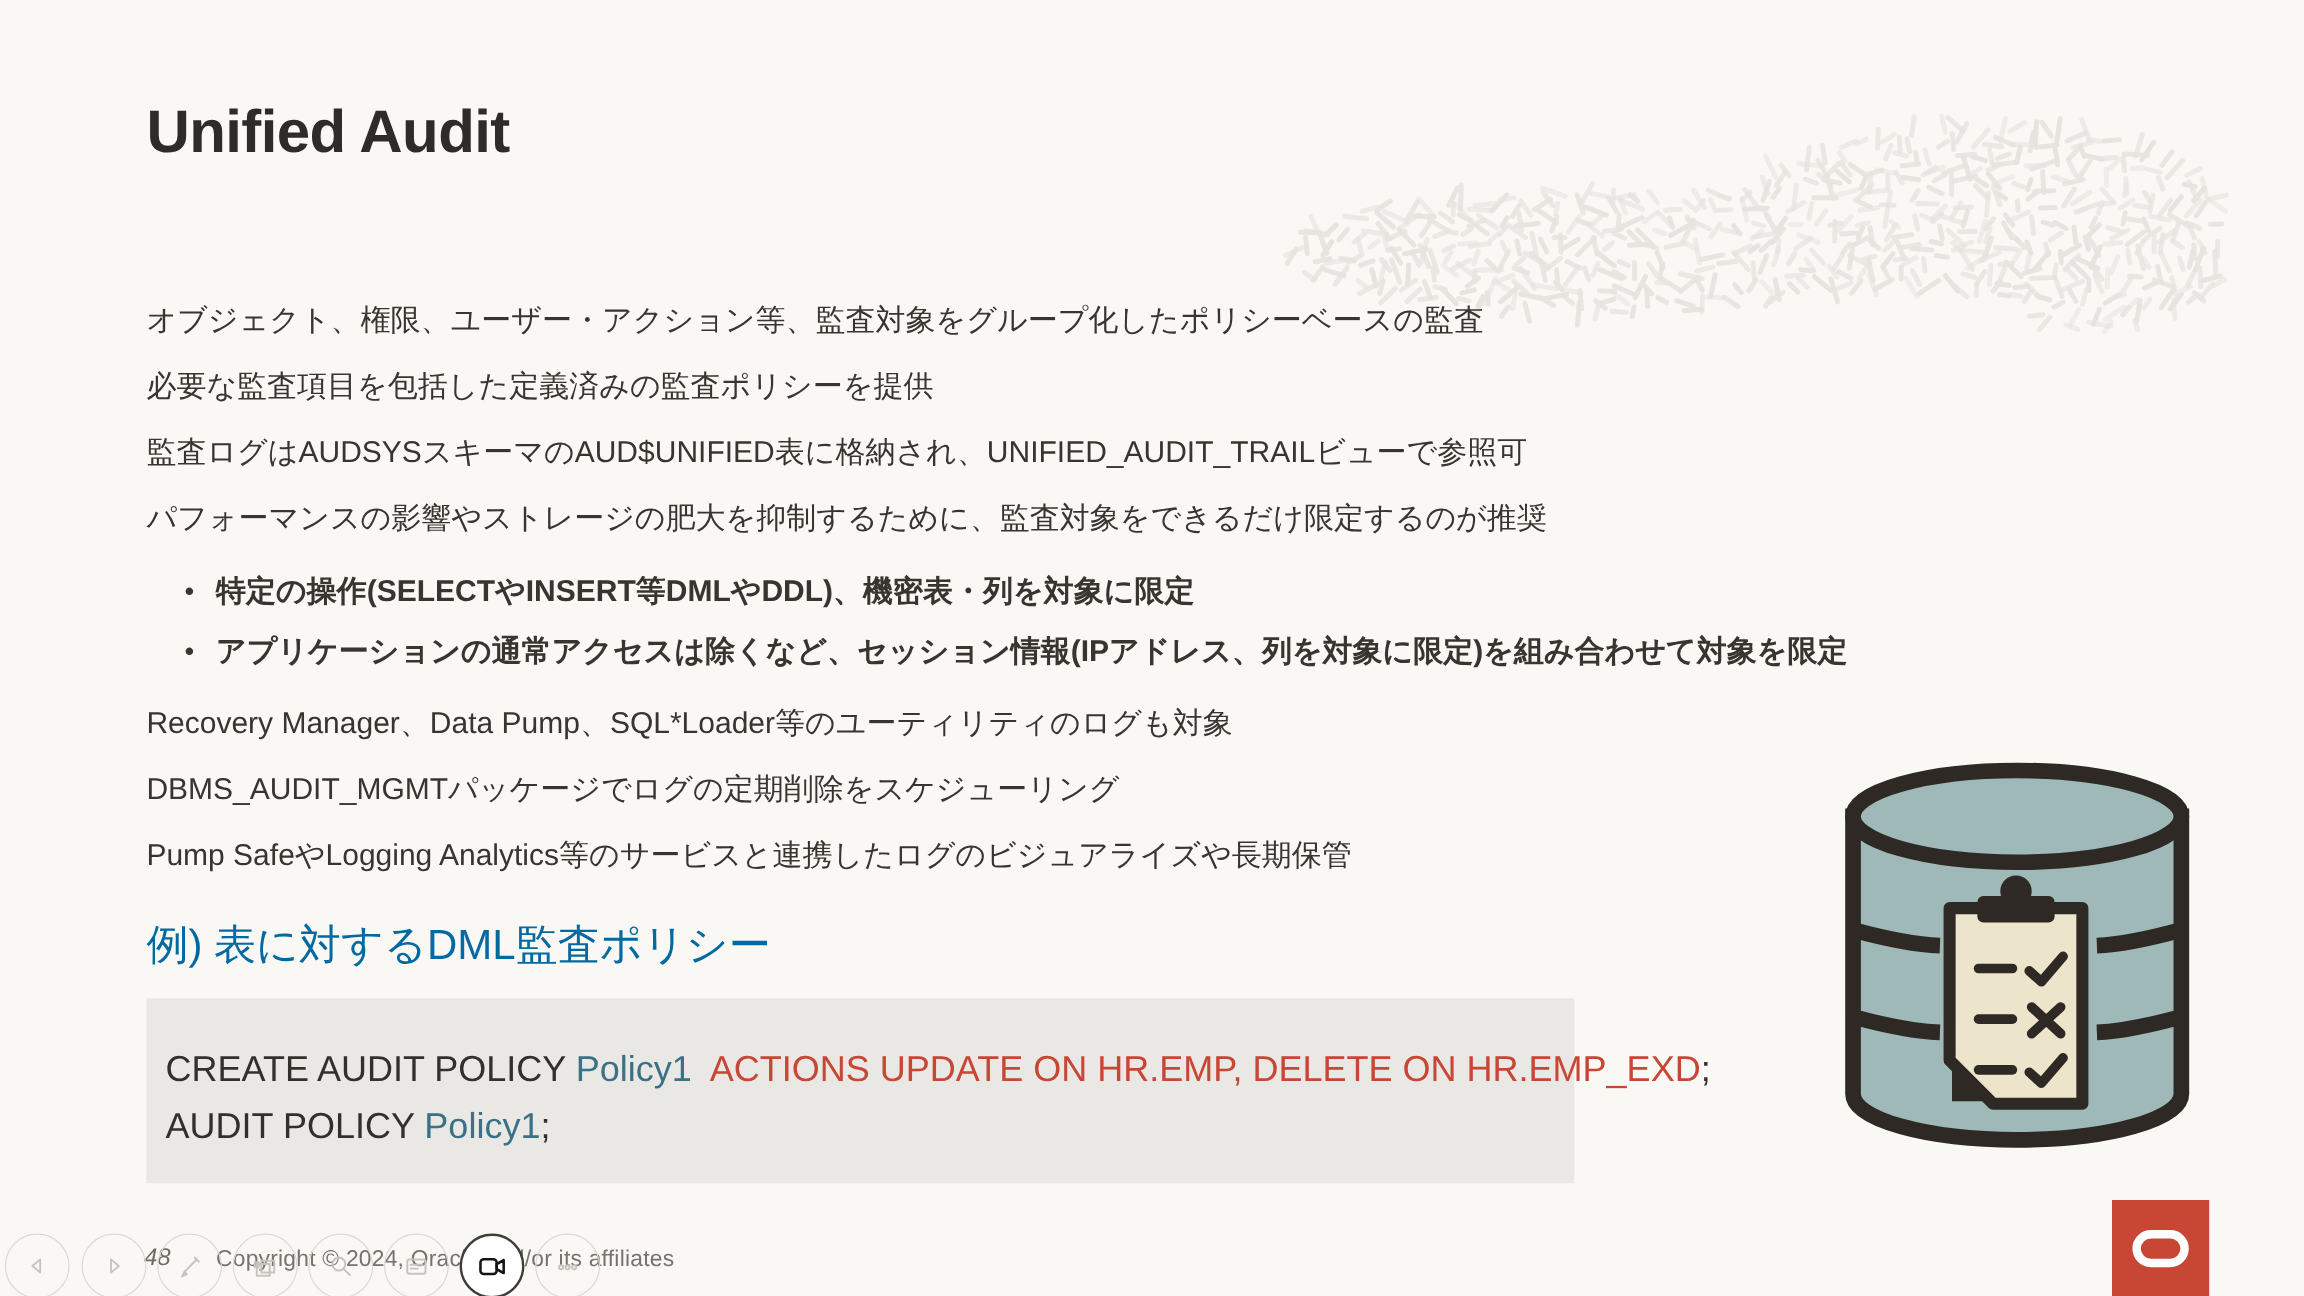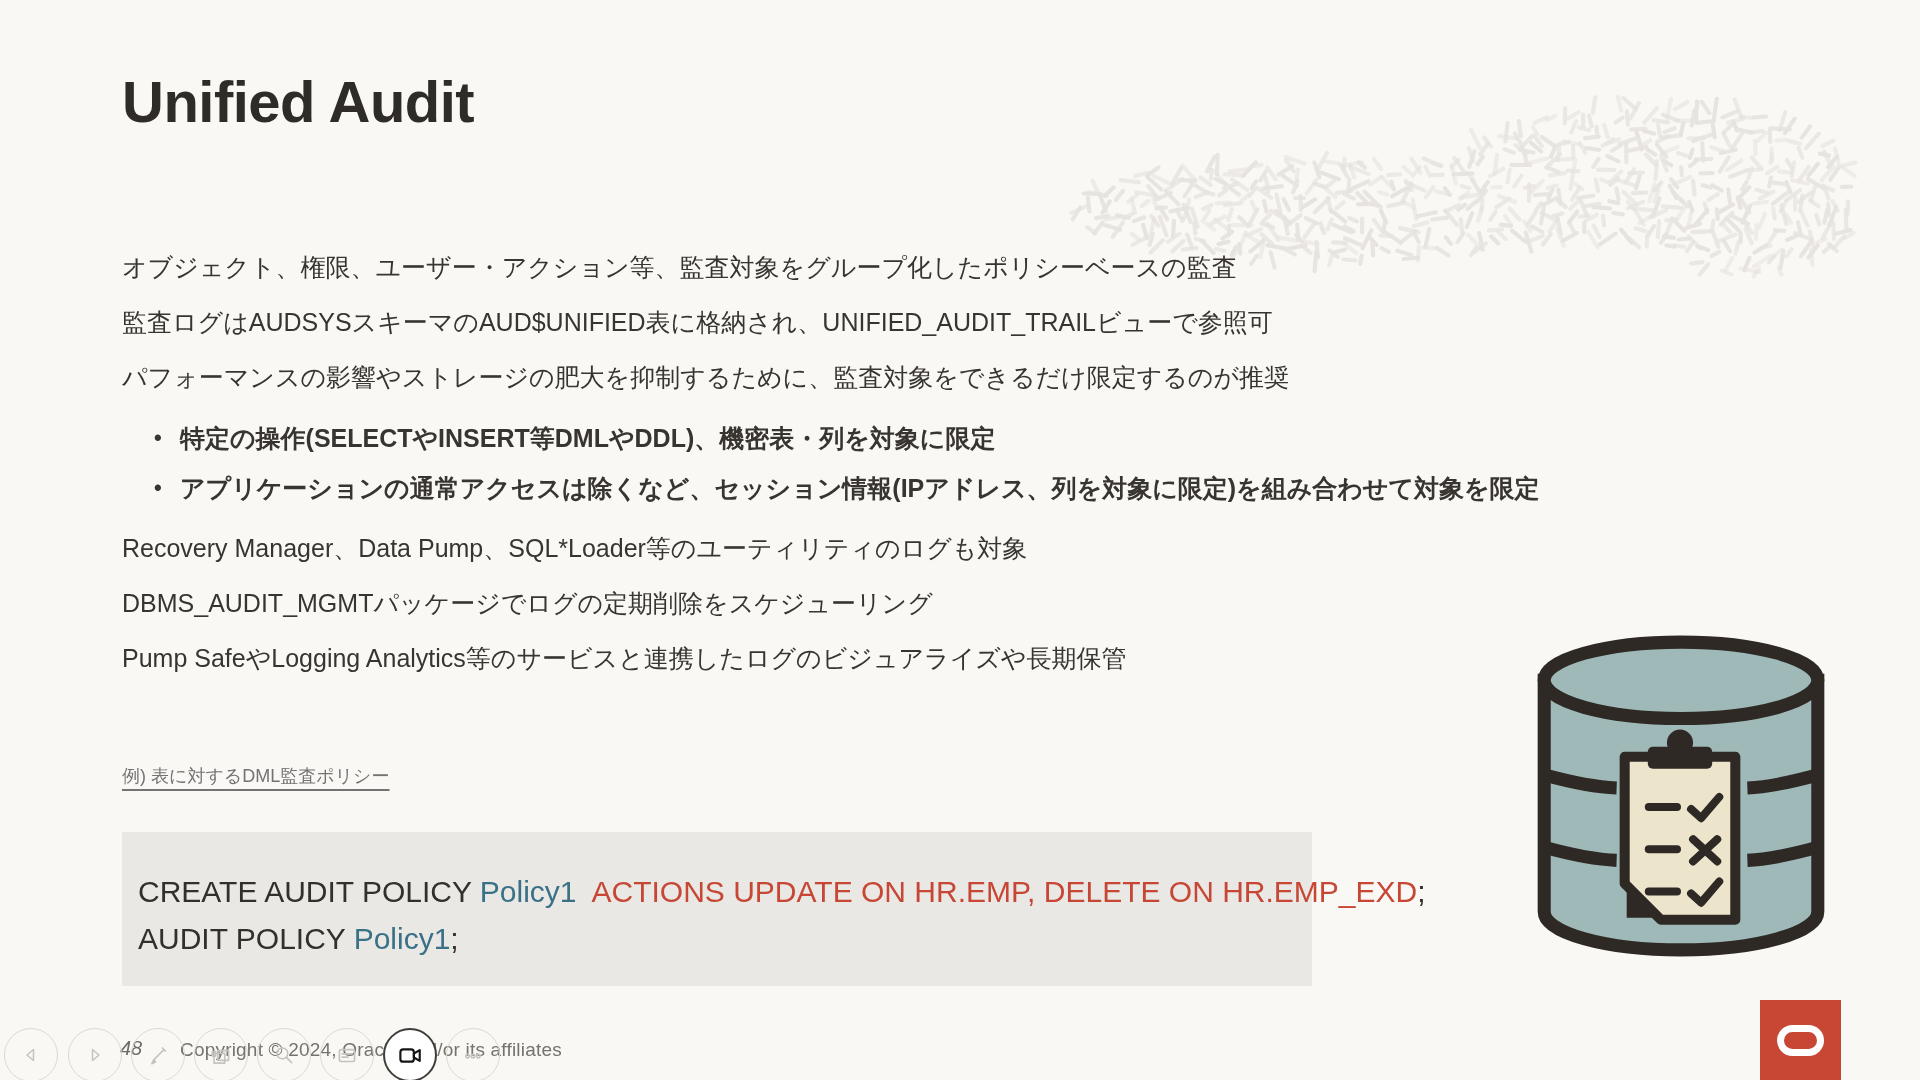--- a/index.html
+++ b/index.html
@@ -9,38 +9,38 @@
     background:#FAF8F5;
   }
   .slide {
     position:relative; width:1920px; height:1080px;
     background:#FAF8F5; overflow:hidden;
   }
   
   .texture { position:absolute; left:1060px; top:90px; width:810px; height:195px; }
 
   .page-title {
-    position:absolute; left:122px; top:68px;
-    font-size:58px; font-weight:600; color:#2E2B28; letter-spacing:-0.5px;
+    position:absolute; left:122px; top:81px;
+    font-size:50px; font-weight:600; color:#2E2B28; letter-spacing:-0.5px;
   }
 
   .content { position:absolute; left:122px; top:240px; width:1500px; color:#383430; }
   .content .line-main { font-size:25px; line-height:55px; white-space:pre; }
   .content .sub-group { margin:8px 0; }
   .content .line-sub  {
     font-size:25px; line-height:50px; padding-left:58px; position:relative; white-space:pre;font-weight:bold;
   }
   .content .line-sub::before {
     content:"•"; position:absolute; left:32px; font-size:22px; color:#383430;
   }
 
   .example-heading {
     position:absolute; left:122px; top:764px;
-    font-size:18px; color:#737373;
-    text-decoration:underline; text-underline-offset:7px; text-decoration-thickness:1.5px;
+    font-size:35px; color:#0369a1;
+    text-underline-offset:7px; text-decoration-thickness:1.5px;
   }
 
   .code-block {
     position:absolute; left:122px; top:832px; width:1190px; height:154px;
     background:#E9E8E5; padding:36px 16px 0 16px;
   }
   .code-line { font-size:30px; line-height:47px; white-space:pre; color:#33302C; }
   .tok-policy { color:#3A7186; }
   .tok-actions { color:#C74634; }
 
@@ -679,20 +679,21 @@
         <line x1="680.4" y1="178.5" x2="699.2" y2="182.0" stroke="#E7E4E0" stroke-width="4.2" stroke-linecap="round" opacity="0.61"></line>
         <line x1="699.1" y1="178.2" x2="693.7" y2="186.6" stroke="#E7E4E0" stroke-width="4.2" stroke-linecap="round" opacity="0.57"></line>
         <line x1="718.8" y1="177.2" x2="721.4" y2="184.8" stroke="#E7E4E0" stroke-width="4.2" stroke-linecap="round" opacity="0.60"></line>
       </svg>
   </div>
 
   <h1 class="page-title">Unified Audit</h1>
 
   <div class="content">
     <div class="line-main">オブジェクト、権限、ユーザー・アクション等、監査対象をグループ化したポリシーベースの監査</div>
+    <div class="line-main">必要な監査項目を包括した定義済みの監査ポリシーを提供</div>
     <div class="line-main">監査ログはAUDSYSスキーマのAUD$UNIFIED表に格納され、UNIFIED_AUDIT_TRAILビューで参照可</div>
     <div class="line-main">パフォーマンスの影響やストレージの肥大を抑制するために、監査対象をできるだけ限定するのが推奨</div>
     <div class="sub-group">
       <div class="line-sub">特定の操作(SELECTやINSERT等DMLやDDL)、機密表・列を対象に限定</div>
       <div class="line-sub">アプリケーションの通常アクセスは除くなど、セッション情報(IPアドレス、列を対象に限定)を組み合わせて対象を限定</div>
     </div>
     <div class="line-main">Recovery Manager、Data Pump、SQL*Loader等のユーティリティのログも対象</div>
     <div class="line-main">DBMS_AUDIT_MGMTパッケージでログの定期削除をスケジューリング</div>
     <div class="line-main">Pump SafeやLogging Analytics等のサービスと連携したログのビジュアライズや長期保管</div>
   </div>

